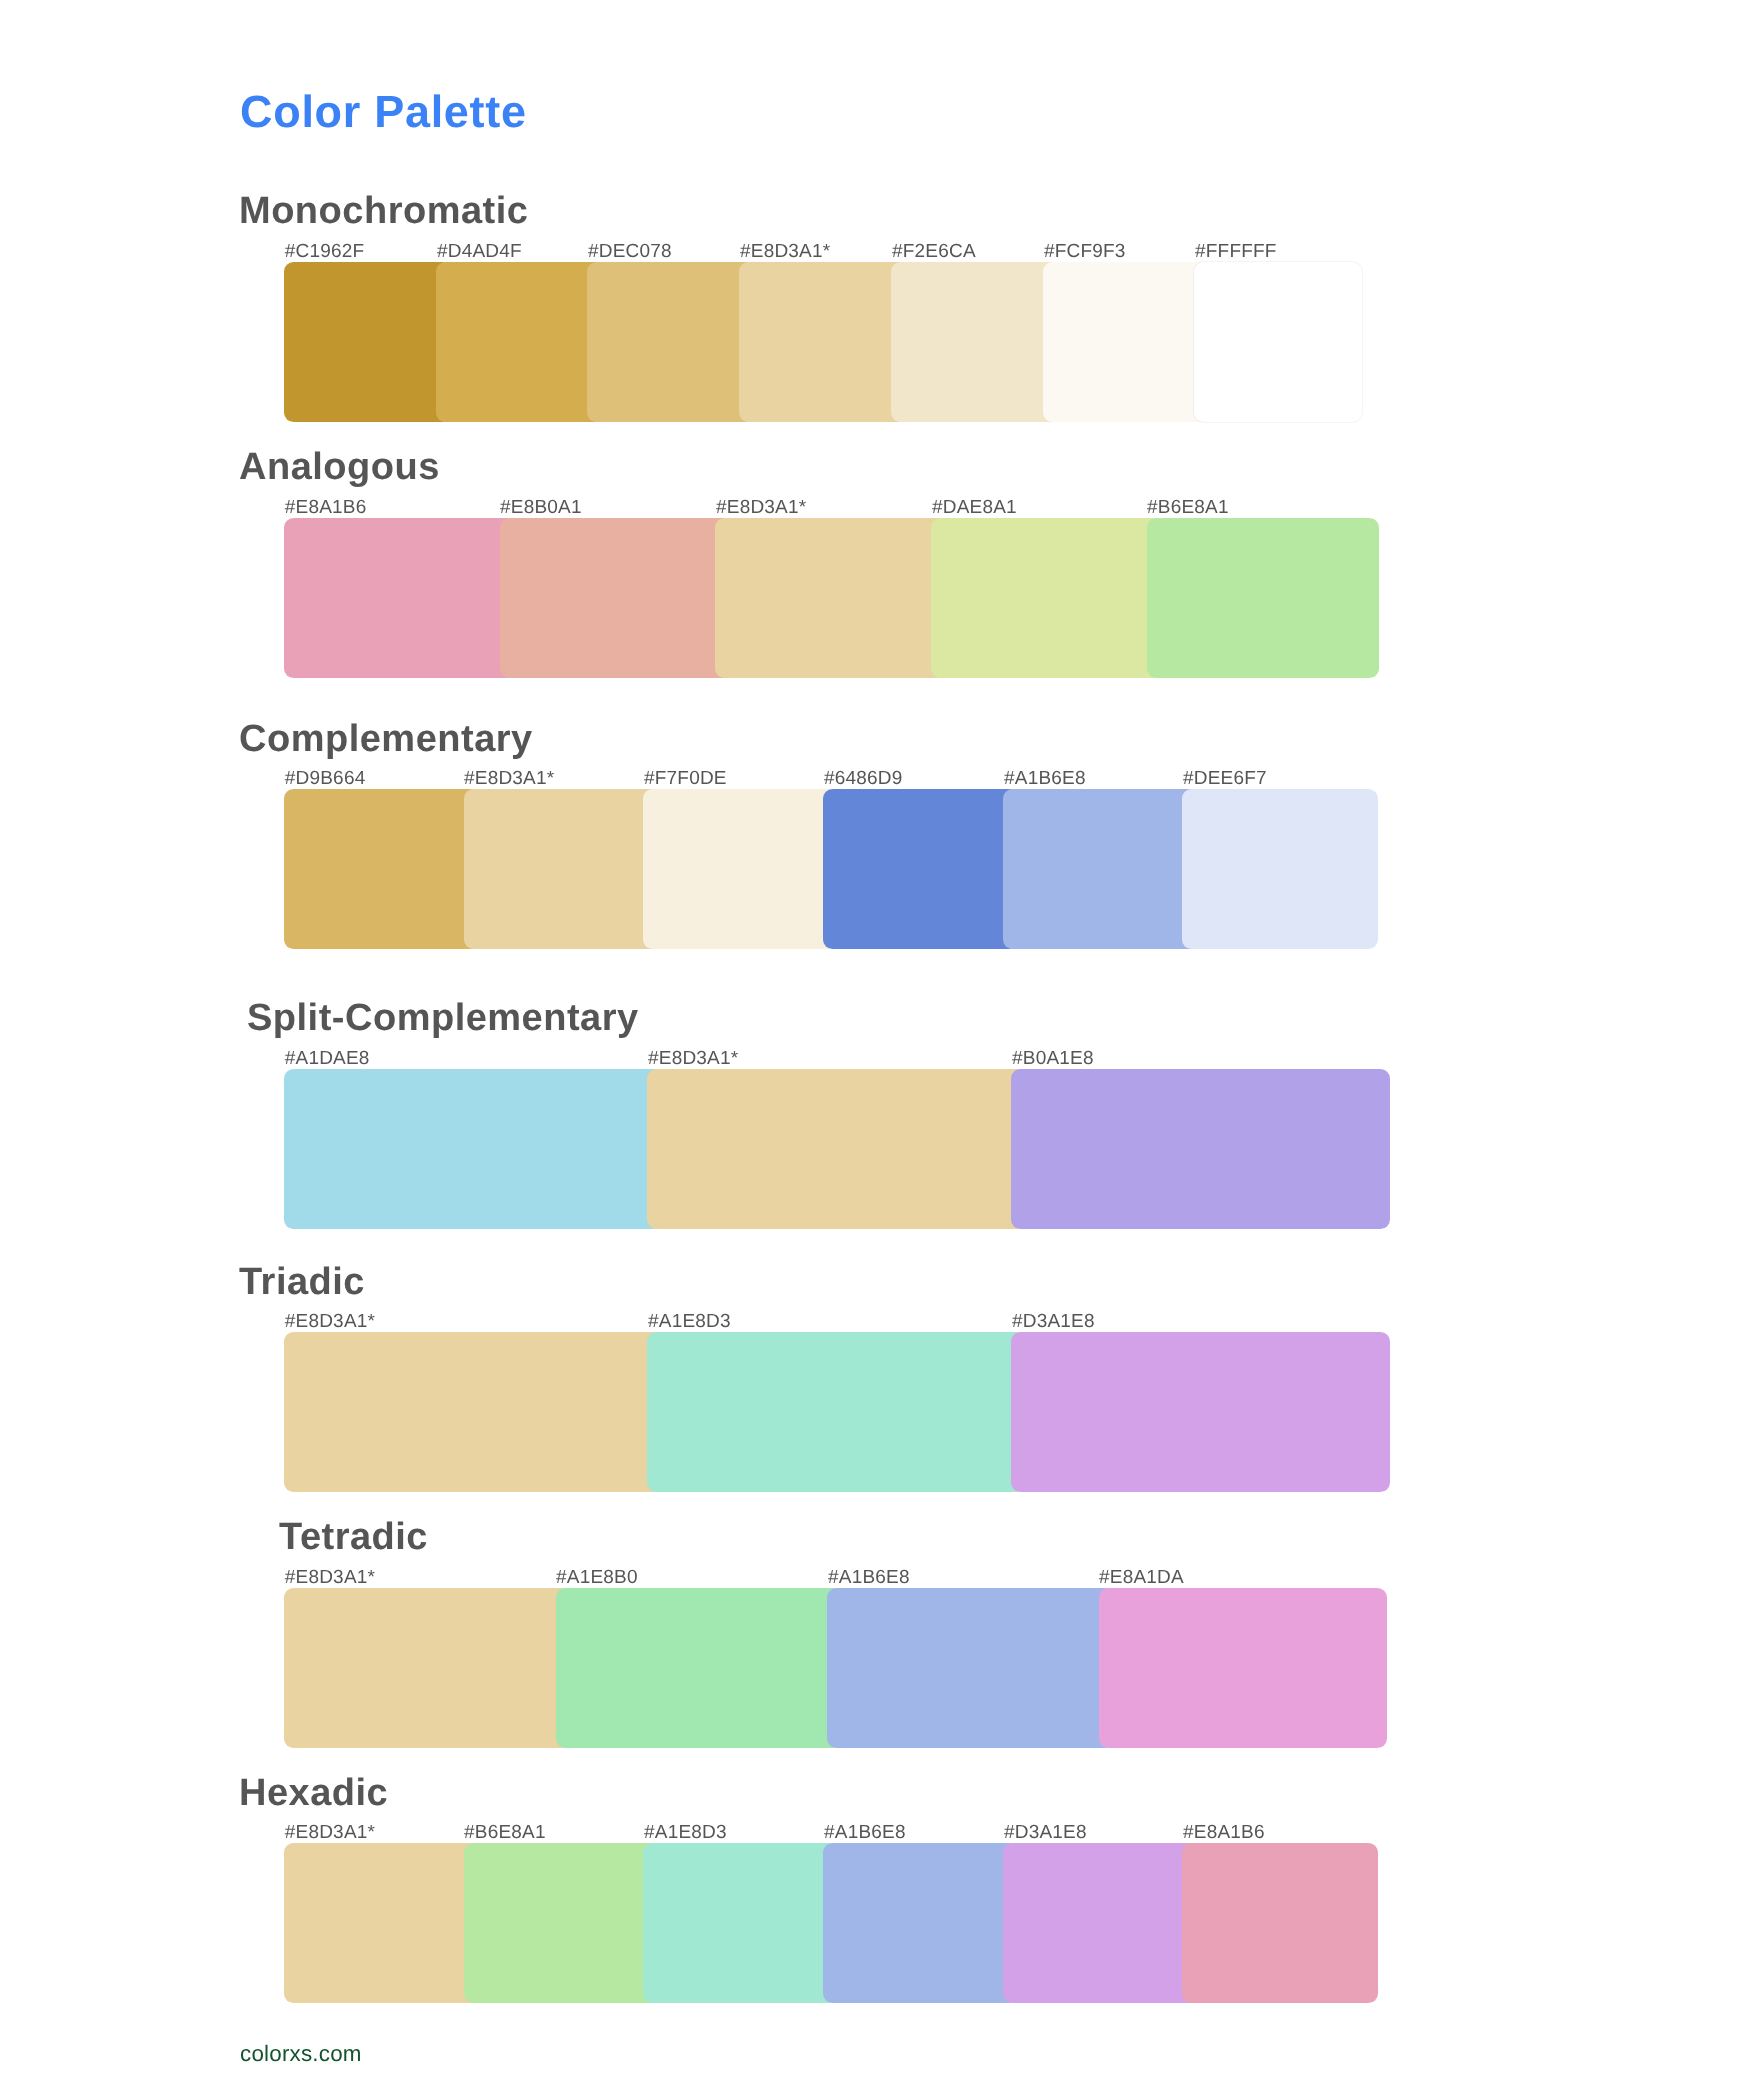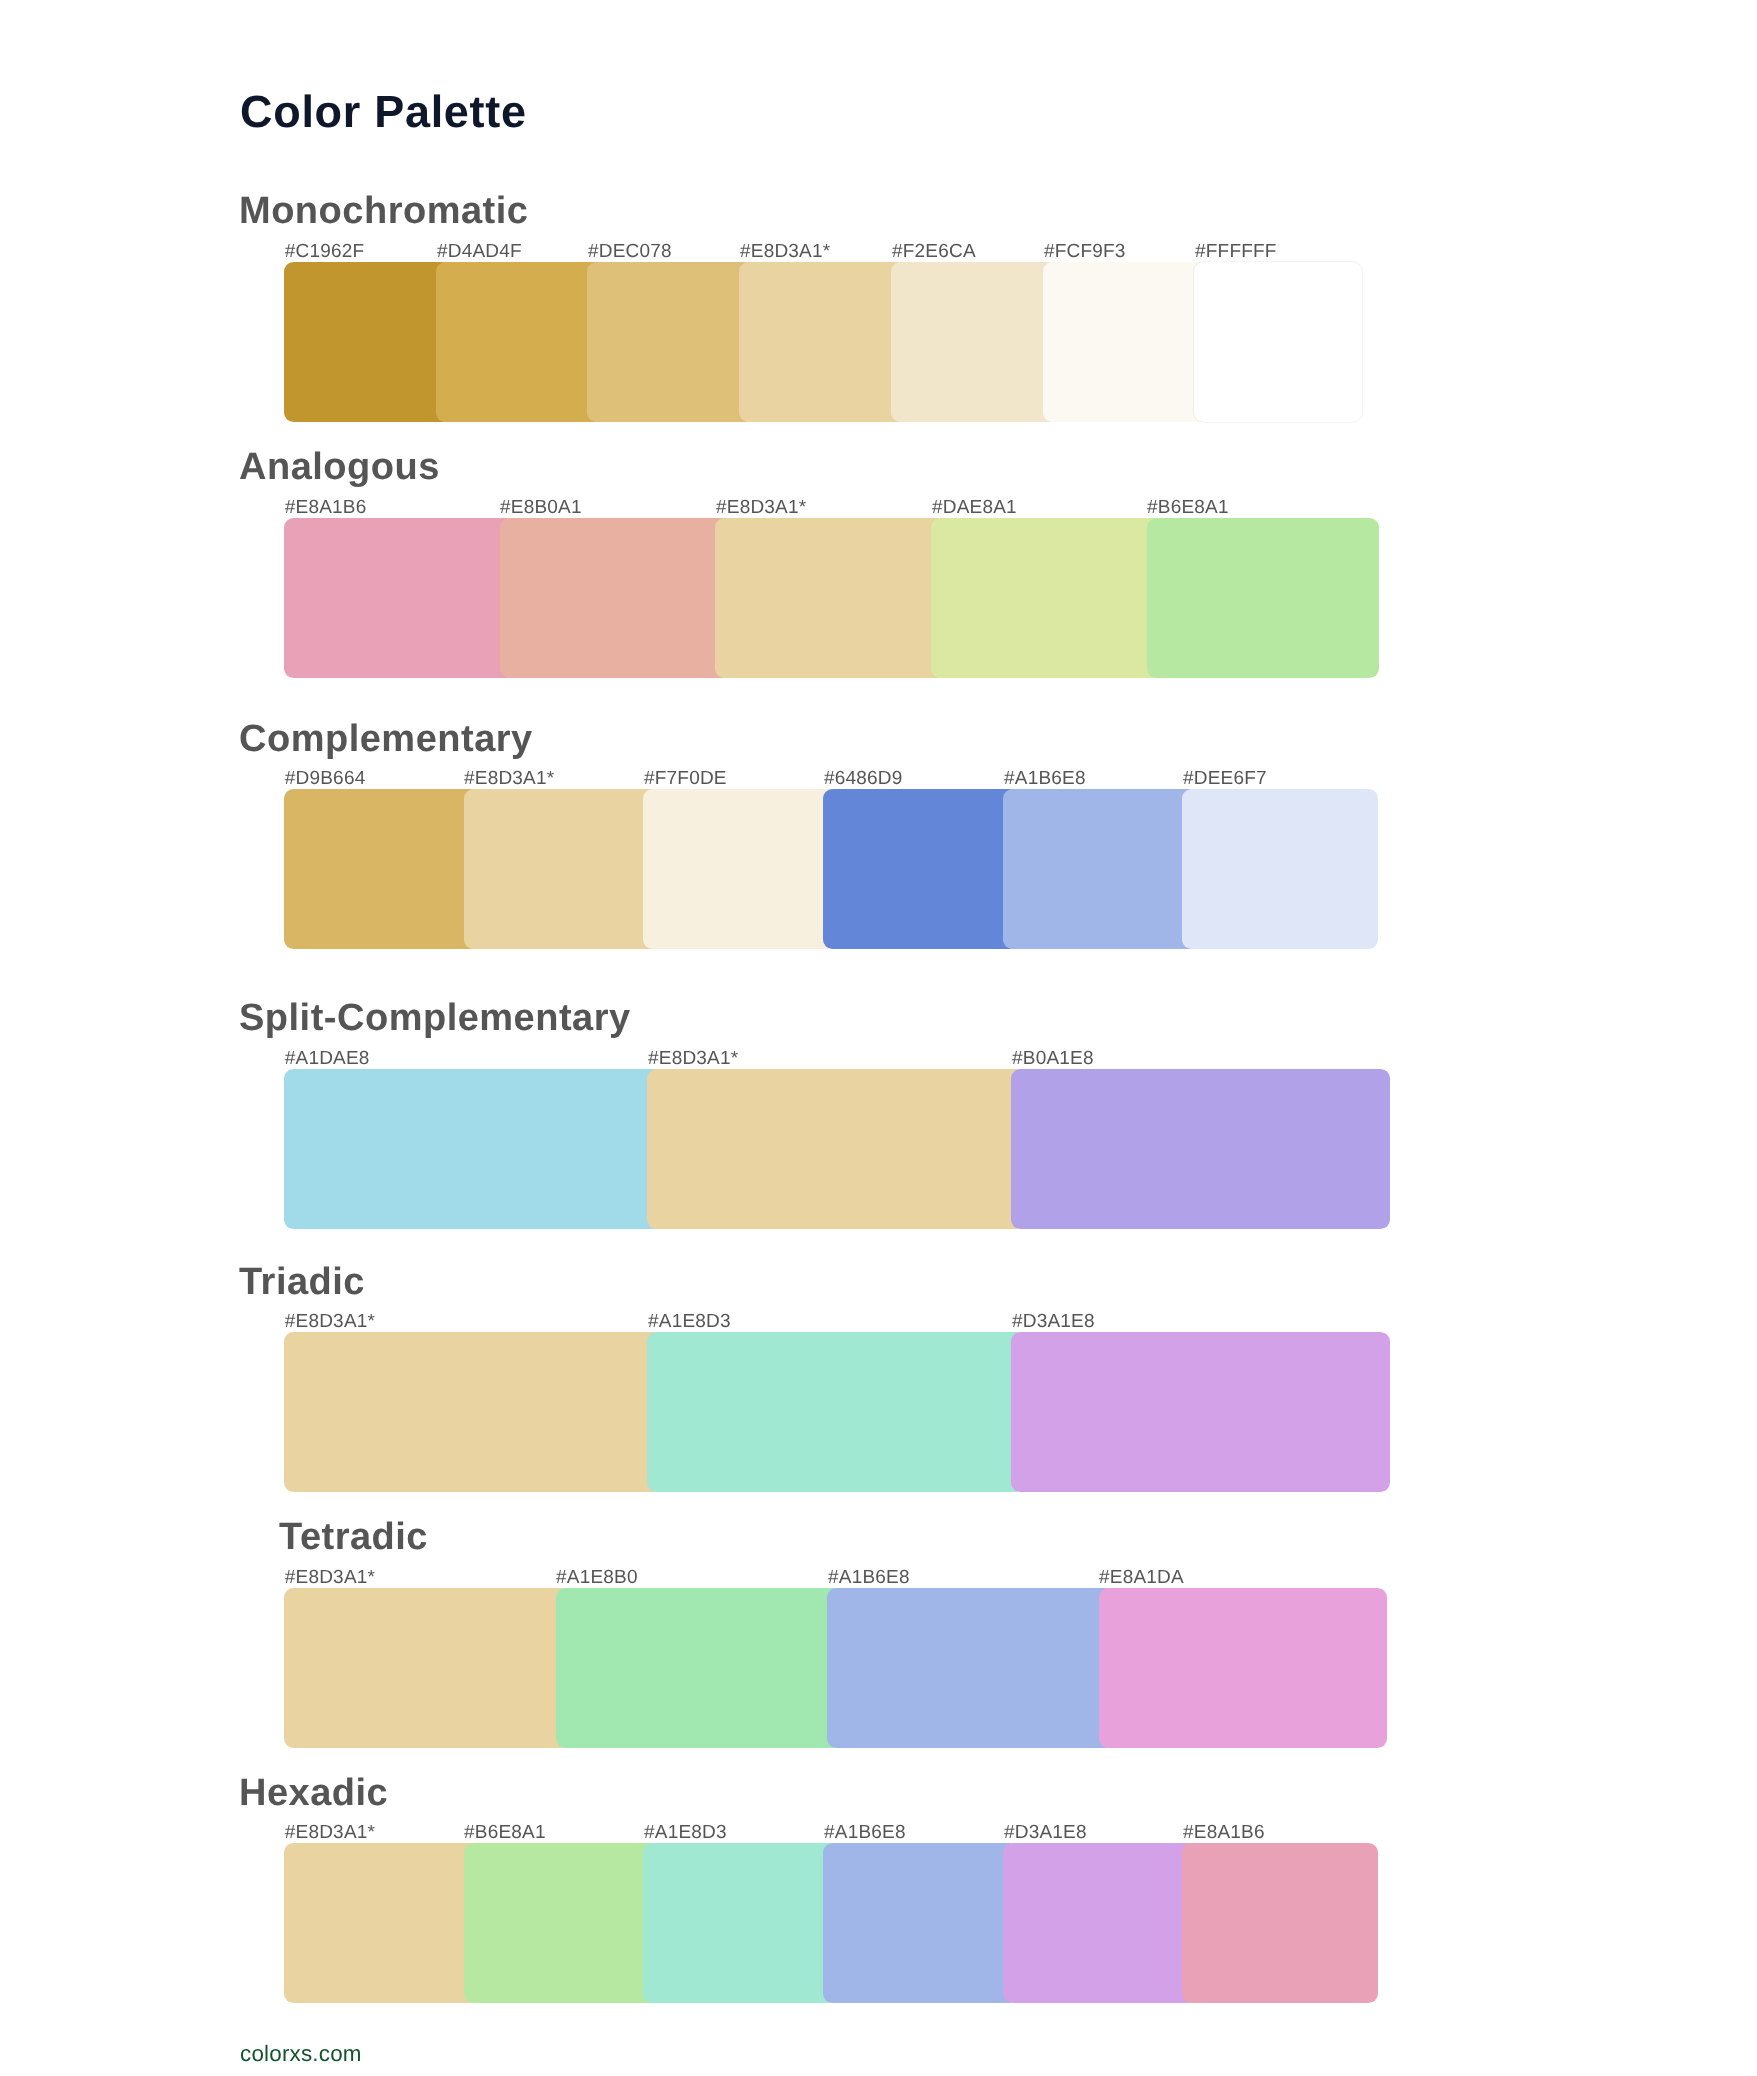--- a/index.html
+++ b/index.html
@@ -19,21 +19,21 @@
   }
 
   .title{
     position:absolute;left:240px;top:19px;
     font-size:50px;font-weight:bold;color:#262626;
     letter-spacing:0.1px;line-height:1.15;
     white-space:nowrap;
   }
   .subtitle{
     position:absolute;left:240px;top:86px;
-    font-size:45px;font-weight:bold;color:#0f172a;
+    font-size:45px;font-weight:bold;color:#3b82f6;
     letter-spacing:0.7px;line-height:1.15;
     white-space:nowrap;
   }
 
   .section{position:absolute;left:0;top:0;width:1757px;height:0;}
   .section-title{
     position:absolute;left:239px;
     font-size:38px;font-weight:bold;color:#555555;
     letter-spacing:0.5px;line-height:1;
     white-space:nowrap;
@@ -129,21 +129,21 @@
 
   <div class="hexlabel" style="left: 720px; top: -20px;">#A1B6E8</div>
   <div class="swatch" title="#A1B6E8" style="left: 719px; width: 196px; border-radius: 9.6px; height: 160px; background: rgb(161, 182, 232);"></div>
 
   <div class="hexlabel" style="left: 899px; top: -20px;">#DEE6F7</div>
   <div class="swatch" title="#DEE6F7" style="left: 898px; width: 196px; border-radius: 9.6px; height: 160px; background: rgb(222, 230, 247);"></div>
 </div>
   </div>
 
   <div class="section">
-    <div class="section-title" style="top: 999px;">Split-Complementary</div>
+    <div class="section-title" style="top: 999px; margin-left: 8px;">Split-Complementary</div>
     <div class="swatch-row" style="top: 1069px; width: 1106px;">
   <div class="hexlabel" style="left: 0.8px; top: -20px;">#A1DAE8</div>
   <div class="swatch" title="#A1DAE8" style="left: 0px; width: 379px; border-radius: 9.6px; height: 160px; background: rgb(161, 218, 232);"></div>
 
   <div class="hexlabel" style="left: 364px; top: -20px;">#E8D3A1*</div>
   <div class="swatch" title="#E8D3A1*" style="left: 363px; width: 379px; border-radius: 9.6px; height: 160px; background: rgb(232, 211, 161);"></div>
 
   <div class="hexlabel" style="left: 728px; top: -20px;">#B0A1E8</div>
   <div class="swatch" title="#B0A1E8" style="left: 727px; width: 379px; border-radius: 9.6px; height: 160px; background: rgb(176, 161, 232);"></div>
 </div>

